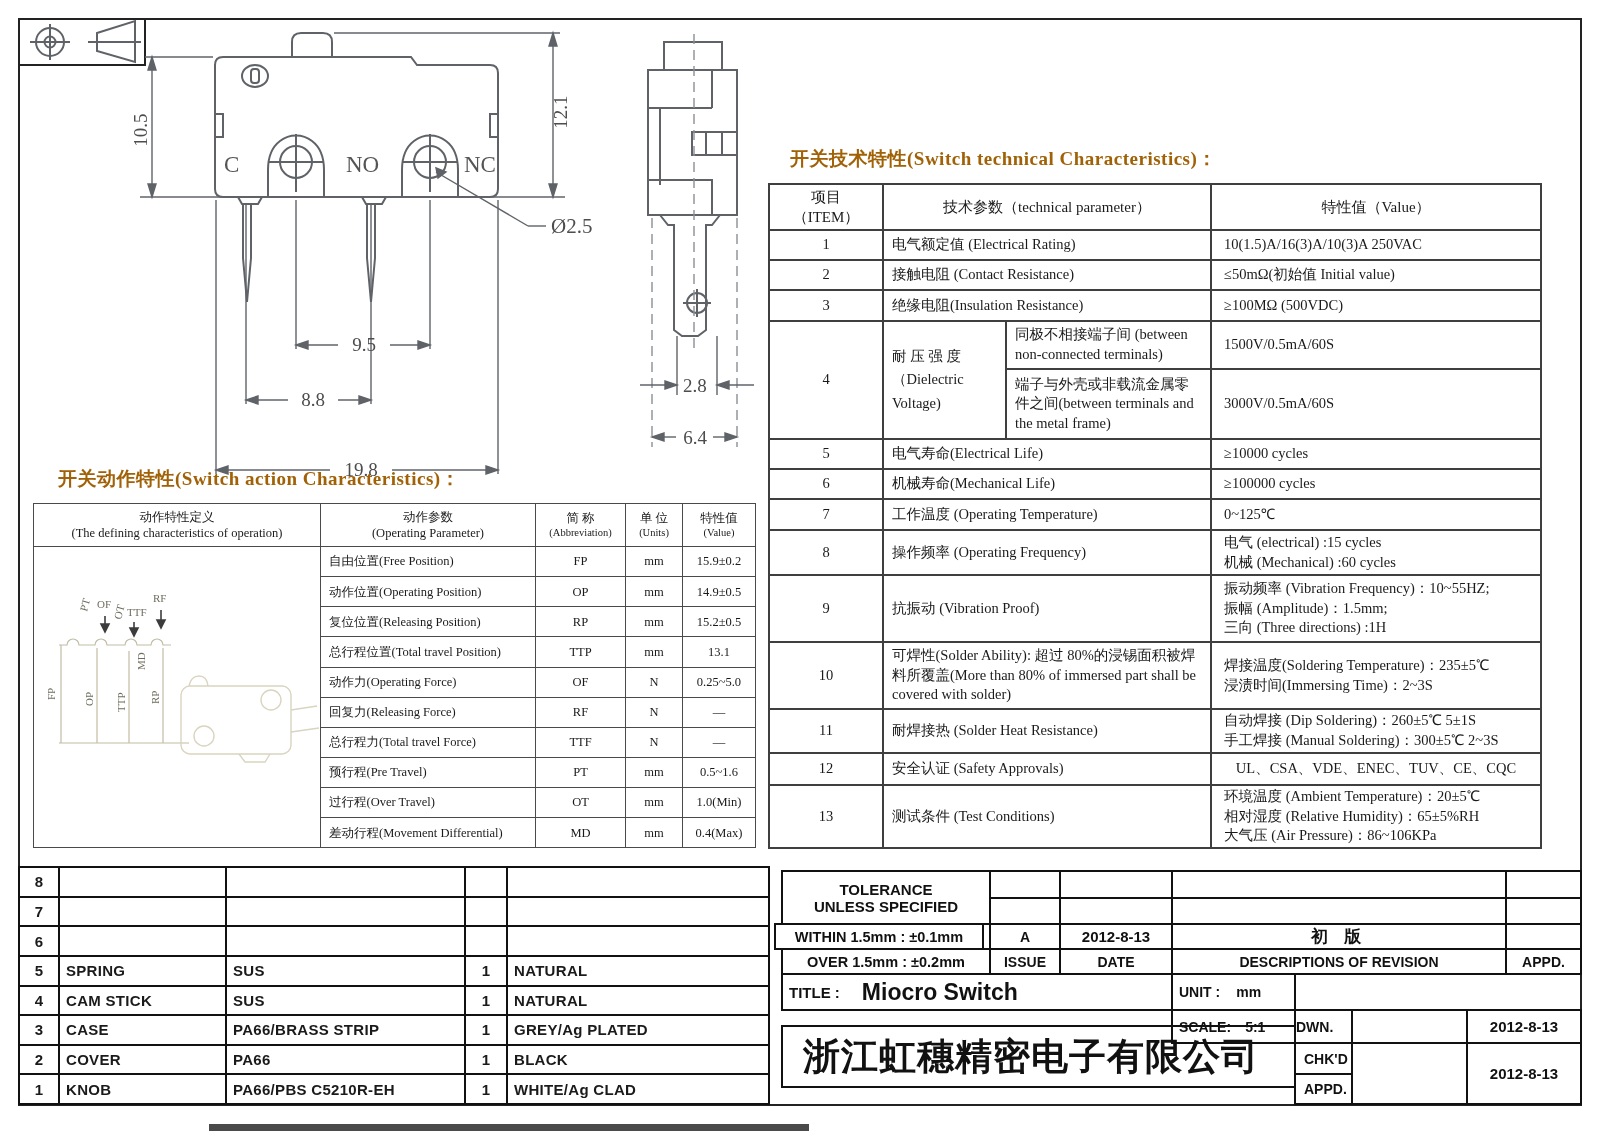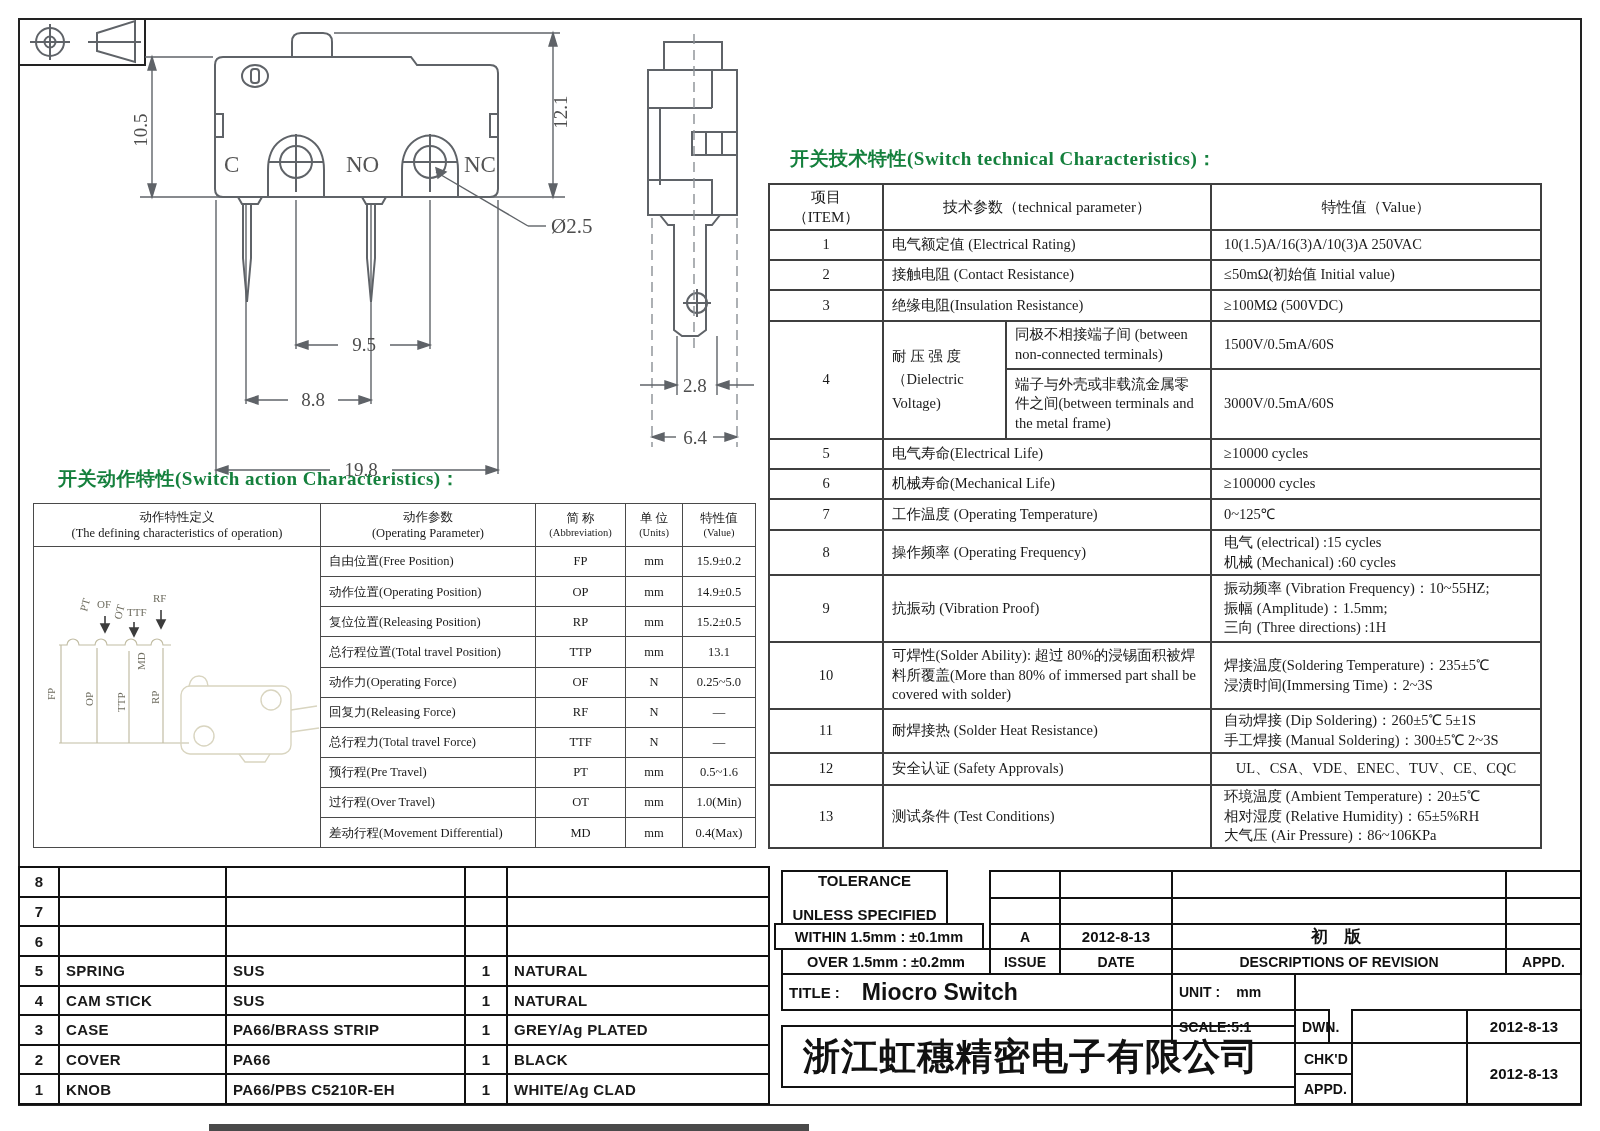--- a/index.html
+++ b/index.html
@@ -2,21 +2,21 @@
 <html><head>
 <meta charset="utf-8">
 <style>
   html,body{margin:0;padding:0;background:#ffffff;}
   body{width:1600px;height:1131px;position:relative;font-family:"Liberation Serif",serif;color:#1a1a1a;overflow:hidden;}
   .abs{position:absolute;box-sizing:border-box;}
   
   #frame{left:18px;top:18px;width:1564px;height:1088px;border:2px solid #222;}
   #proj-box{left:18px;top:18px;width:128px;height:48px;border-right:2px solid #222;border-bottom:2px solid #222;}
   
-  .sec-title{font-size:19px;font-weight:600;color:#15803d;letter-spacing:.5px;white-space:nowrap;}
+  .sec-title{font-size:19px;font-weight:600;color:#a16207;letter-spacing:.5px;white-space:nowrap;}
   
   table{border-collapse:collapse;table-layout:fixed;}
   #tech-table{left:768px;top:183px;width:772px;}
   #tech-table td,#tech-table th{border:2px solid #3f3f3f;font-size:14.5px;font-weight:400;padding:1px 8px;line-height:1.35;overflow:hidden;}
   #tech-table th{text-align:center;font-size:15px;}
   #tech-table .c{text-align:center;}
   #tech-table .v{padding-left:12px;}
   
   #action-table{left:33px;top:503px;width:722px;}
   #action-table td,#action-table th{border:1.5px solid #4a4a4a;font-size:12.5px;font-weight:400;padding:1px 5px;line-height:1.3;text-align:center;overflow:hidden;}
@@ -472,21 +472,21 @@
         <td>KNOB</td>
         <td>PA66/PBS C5210R-EH</td>
         <td class="c">1</td>
         <td>WHITE/Ag CLAD</td>
       </tr>
 </tbody>
   </table>
 
 <div class="abs" id="title-block">
 
-  <div class="tb-cell tb-center" style="left:13px;top:4px;width:167px;height:55px;flex-direction:column;font-size:15px;justify-content:space-between;">
+  <div class="tb-cell tb-center" style="left:13px;top:4px;width:210px;height:55px;flex-direction:column;font-size:15px;">
     <div>TOLERANCE</div>
     <div>UNLESS  SPECIFIED</div>
   </div>
   <div class="tb-cell tb-center" style="left:6px;top:57px;width:210px;height:27px;font-size:14.5px;">WITHIN 1.5mm : ±0.1mm</div>
   <div class="tb-cell tb-center" style="left:13px;top:82px;width:210px;height:27px;font-size:14.5px;">OVER 1.5mm : ±0.2mm</div>
 
   <div class="tb-cell" style="left:221px;top:4px;width:72px;height:29px;"></div>
   <div class="tb-cell" style="left:291px;top:4px;width:114px;height:29px;"></div>
   <div class="tb-cell" style="left:403px;top:4px;width:336px;height:29px;"></div>
   <div class="tb-cell" style="left:737px;top:4px;width:77px;height:29px;"></div>
@@ -507,23 +507,23 @@
     <span style="font-size:15px;">TITLE :</span>
     <span style="font-size:23px;margin-left:22px;">Miocro Switch</span>
   </div>
   <div class="tb-cell" style="left:403px;top:107px;width:125px;height:38px;">
     <span>UNIT :</span>
     <span style="margin-left:16px;">mm</span>
   </div>
 
   <div class="tb-cell" style="left:403px;top:143px;width:125px;height:35px;">
     <span>SCALE:</span>
-    <span style="">5:1</span>
+    <span style="margin-left:14px;">5:1</span>
   </div>
-  <div class="tb-cell" style="left:526px;top:143px;width:36px;height:35px;padding-left:6px;">DWN.</div>
+  <div class="tb-cell" style="left:526px;top:143px;width:59px;height:35px;padding-left:0;">DWN.</div>
   <div class="tb-cell" style="left:583px;top:143px;width:117px;height:35px;"></div>
   <div class="tb-cell tb-center" style="left:698px;top:143px;width:116px;height:35px;font-size:15px;">2012-8-13</div>
 
   <div class="tb-cell" style="left:13px;top:159px;width:515px;height:63px;font-size:37px;letter-spacing:1px;padding-left:20px;overflow:hidden;">浙江虹穗精密电子有限公司</div>
   <div class="tb-cell" style="left:526px;top:176px;width:59px;height:33px;padding-left:8px;">CHK'D</div>
   <div class="tb-cell" style="left:526px;top:207px;width:59px;height:32px;padding-left:8px;">APPD.</div>
   <div class="tb-cell" style="left:583px;top:176px;width:117px;height:63px;"></div>
   <div class="tb-cell tb-center" style="left:698px;top:176px;width:116px;height:63px;font-size:15px;">2012-8-13</div>
 </div>
 

